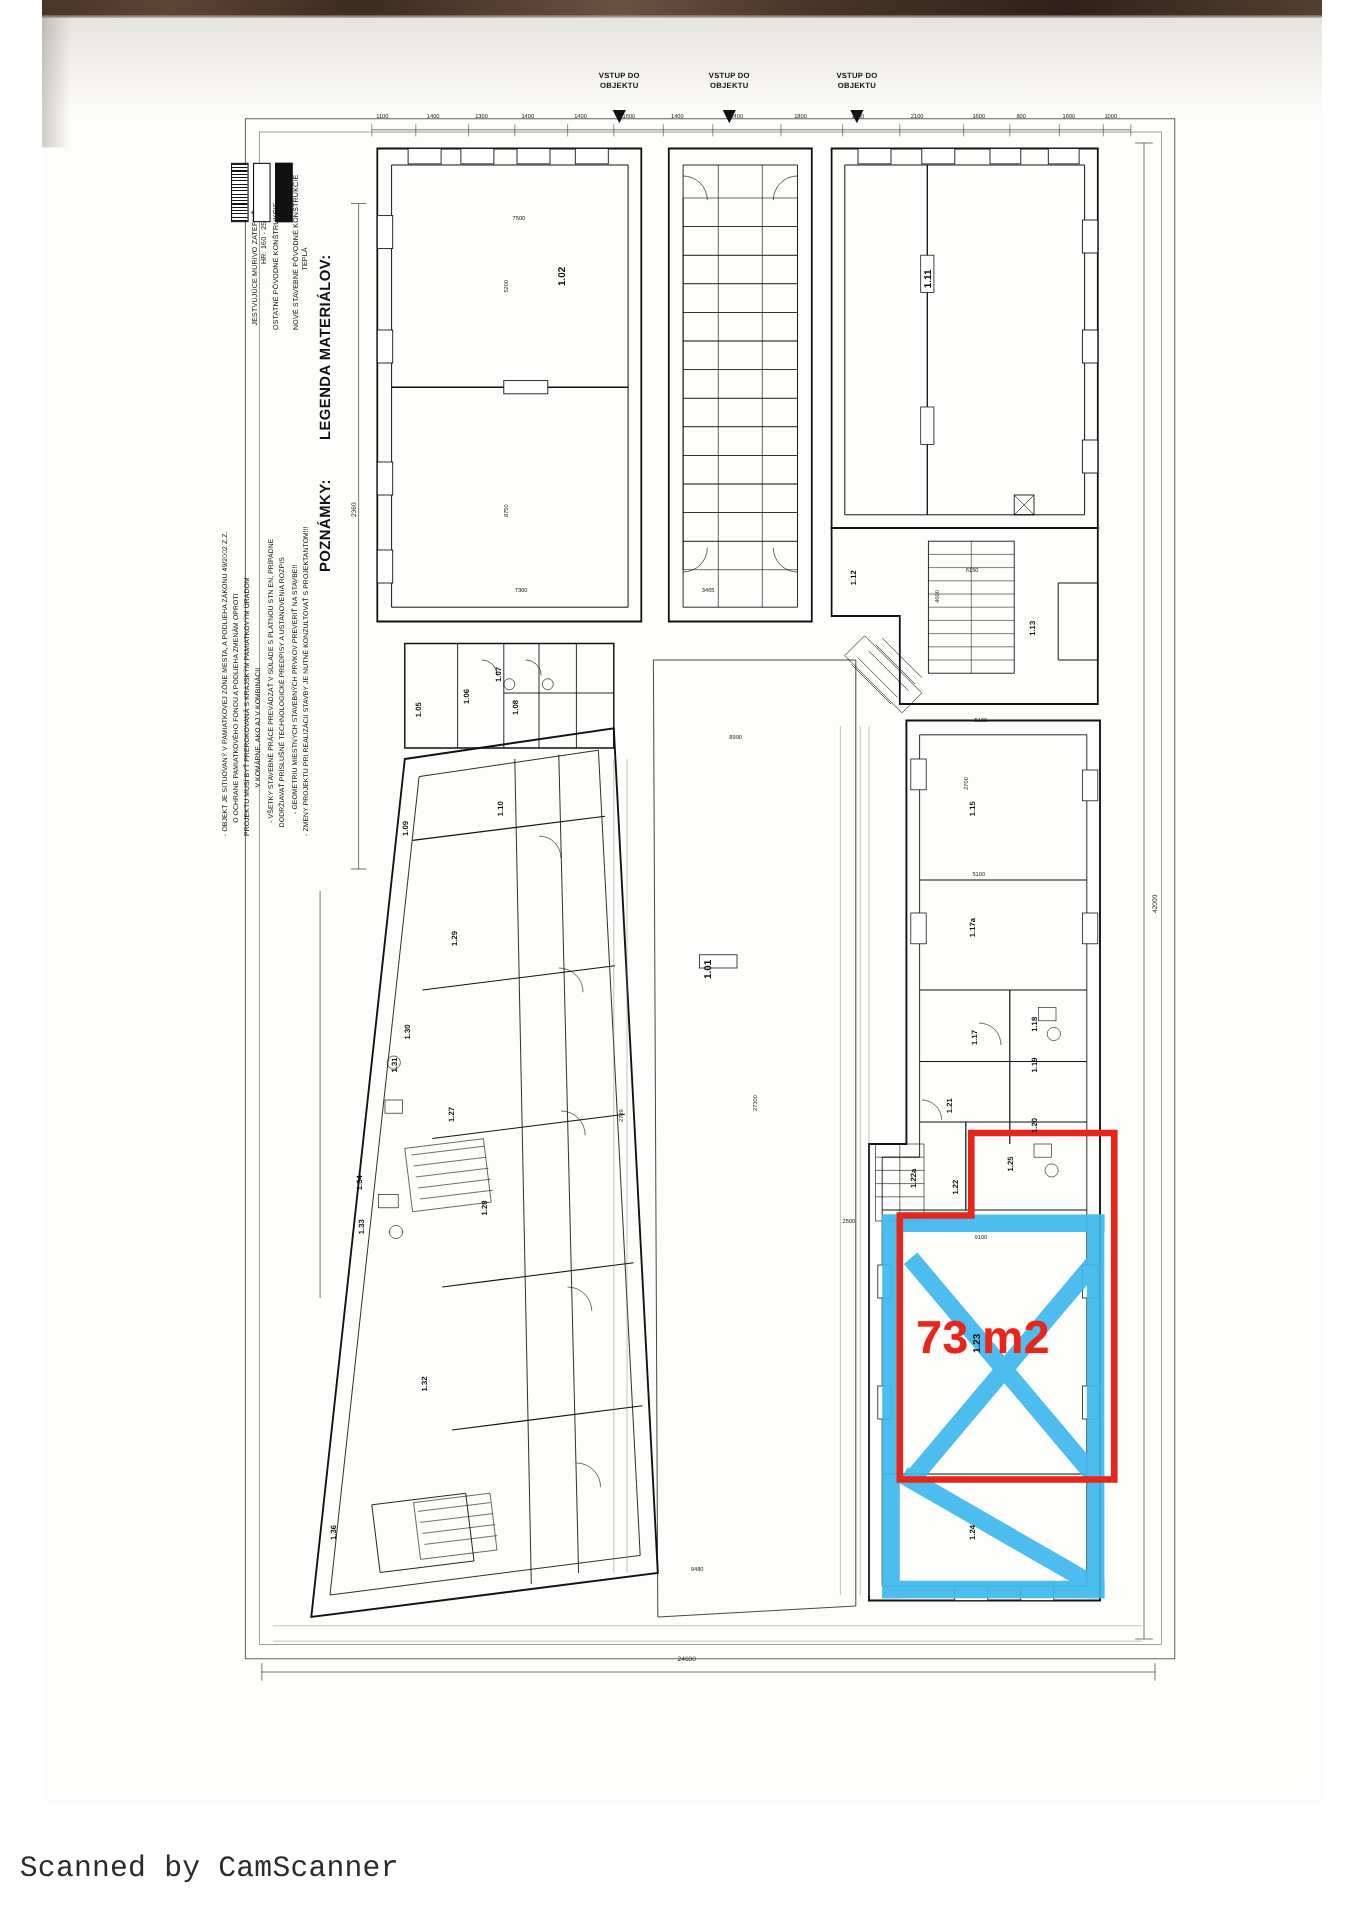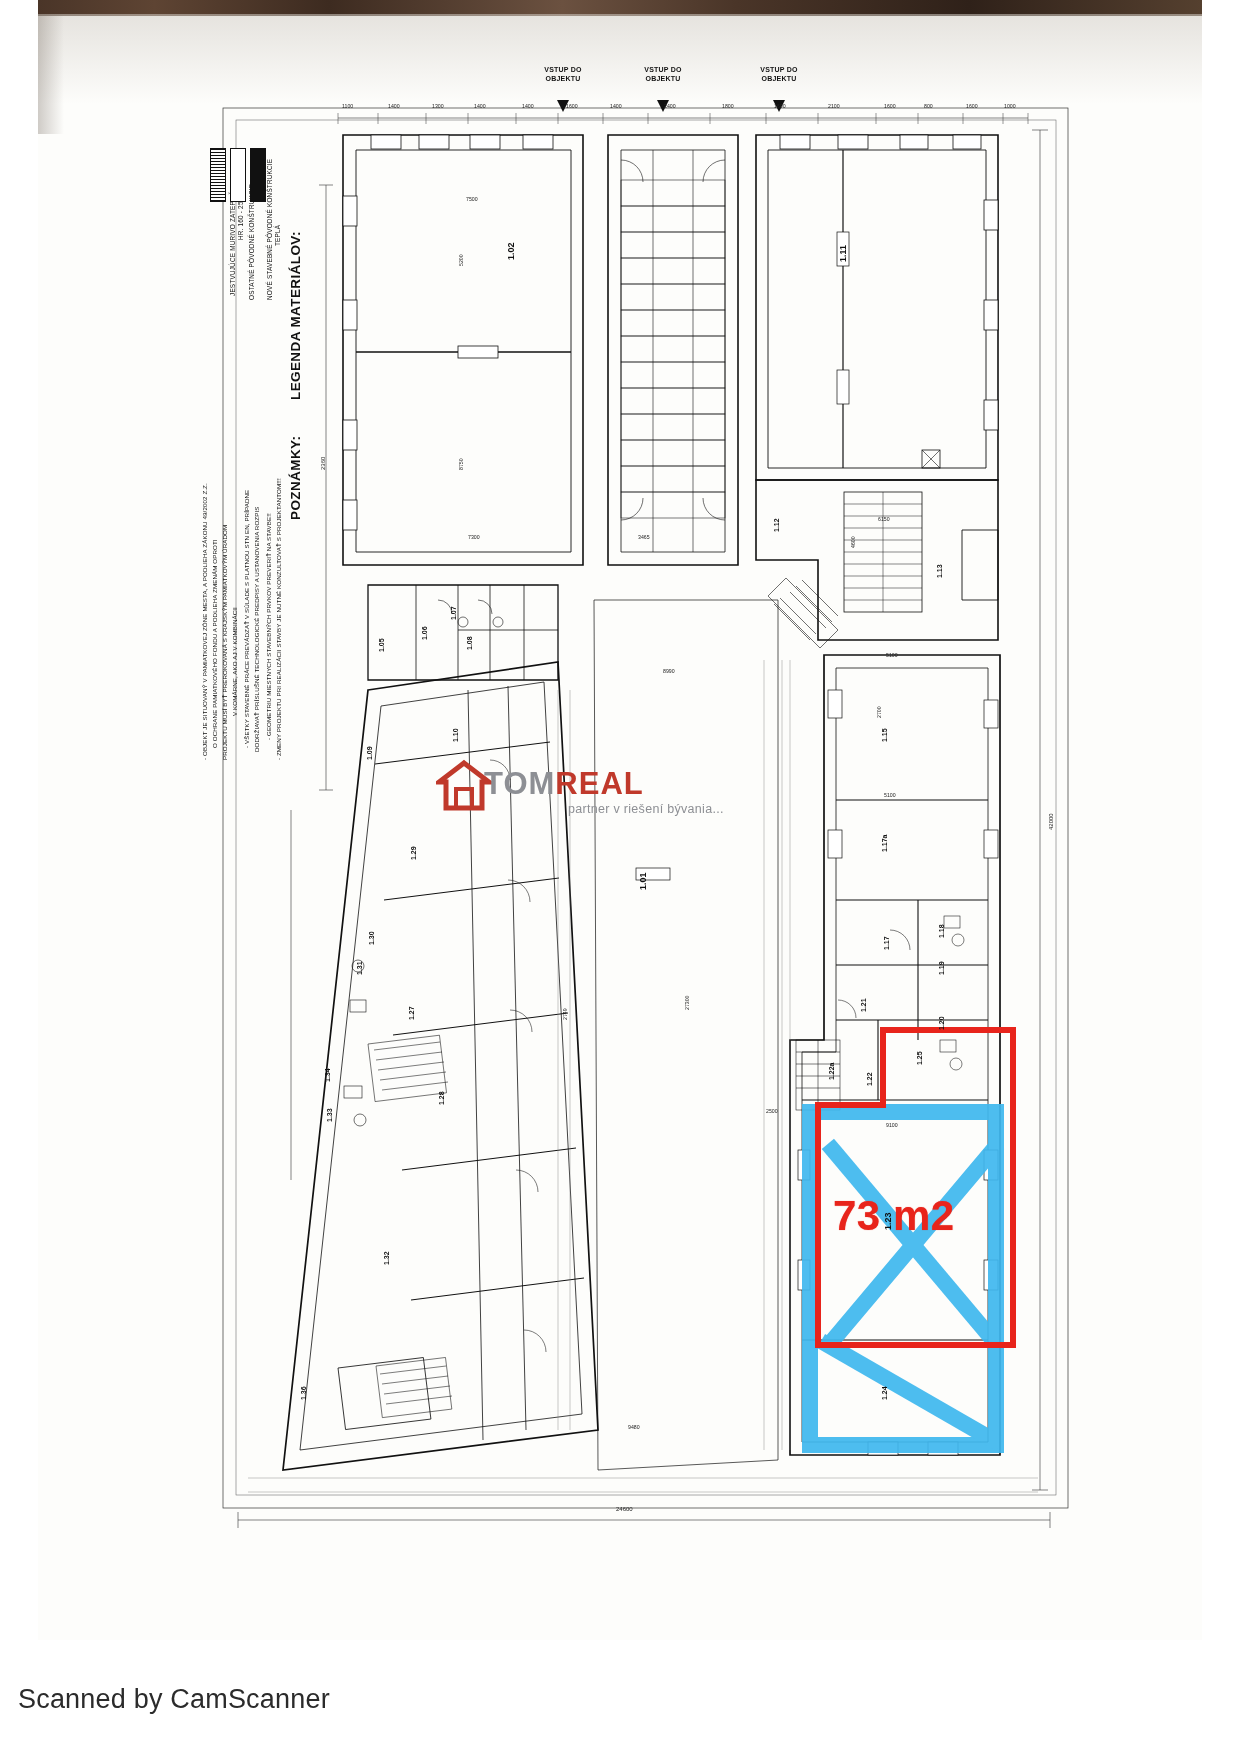--- a/index.html
+++ b/index.html
@@ -60,21 +60,21 @@
   }
   .drawing svg { display: block; }
 
   
   .footer {
     position: absolute;
     left: 18px;
     top: 1684px;
     font-size: 27px;
     color: #2b2b2b;
-    font-family: Liberation Sans, sans-serif;
+    font-family: Liberation Mono, monospace;
     letter-spacing: .2px;
   }
 
   
   .watermark {
     position: absolute;
     left: 390px;
     top: 752px;
     width: 310px;
     height: 72px;
@@ -580,28 +580,18 @@
     <div class="rot notes-title" style="left:250px; top:520px;">POZNÁMKY:</div>
     <div class="rot note-line" style="left:163px; top:760px;">- OBJEKT JE SITUOVANÝ V PAMIATKOVEJ ZÓNE MESTA, A PODLIEHA ZÁKONU 49/2002 Z.Z.</div>
     <div class="rot note-line" style="left:173px; top:748px;">  O OCHRANE PAMIATKOVÉHO FONDU A PODLIEHA ZMENÁM OPROTI</div>
     <div class="rot note-line" style="left:183px; top:760px;">  PROJEKTU MUSÍ BYŤ PREROKOVANÁ S KRAJSKÝM PAMIATKOVÝM ÚRADOM</div>
     <div class="rot note-line" style="left:193px; top:716px;">  V KOMÁRNE, AKO AJ V KOMBINÁCII</div>
     <div class="rot note-line" style="left:205px; top:748px;">- VŠETKY STAVEBNÉ PRÁCE PREVÁDZAŤ V SÚLADE S PLATNOU STN EN, PRÍPADNE</div>
     <div class="rot note-line" style="left:215px; top:752px;">  DODRŽIAVAŤ PRÍSLUŠNÉ TECHNOLOGICKÉ PREDPISY A USTANOVENIA ROZPIS</div>
     <div class="rot note-line" style="left:227px; top:740px;">- GEOMETRIU MIESTNYCH STAVEBNÝCH PRVKOV PREVERIŤ NA STAVBE!!</div>
     <div class="rot note-line" style="left:237px; top:760px;">- ZMENY PROJEKTU PRI REALIZÁCII STAVBY JE NUTNÉ KONZULTOVAŤ S PROJEKTANTOM!!!</div>
 
-    <div class="watermark">
-      <svg class="wm-house" viewBox="0 0 56 56" xmlns="http://www.w3.org/2000/svg">
-        <path d="M28 5 L53 24 L46 24 L46 50 L10 50 L10 24 L3 24 Z" fill="none" stroke="#c0392b" stroke-width="5"></path>
-        <rect x="20" y="31" width="16" height="19" fill="none" stroke="#c0392b" stroke-width="4"></rect>
-      </svg>
-      <div class="wm-text">
-        <span>TOM</span><span class="red">REAL</span>
-      </div>
-      <div class="wm-sub">partner v riešení bývania...</div>
-    </div>
 
     <div class="area-label">73 m2</div>
   </div>
 
   <div class="footer">Scanned by CamScanner</div>
 </div>
 
 </body></html>

